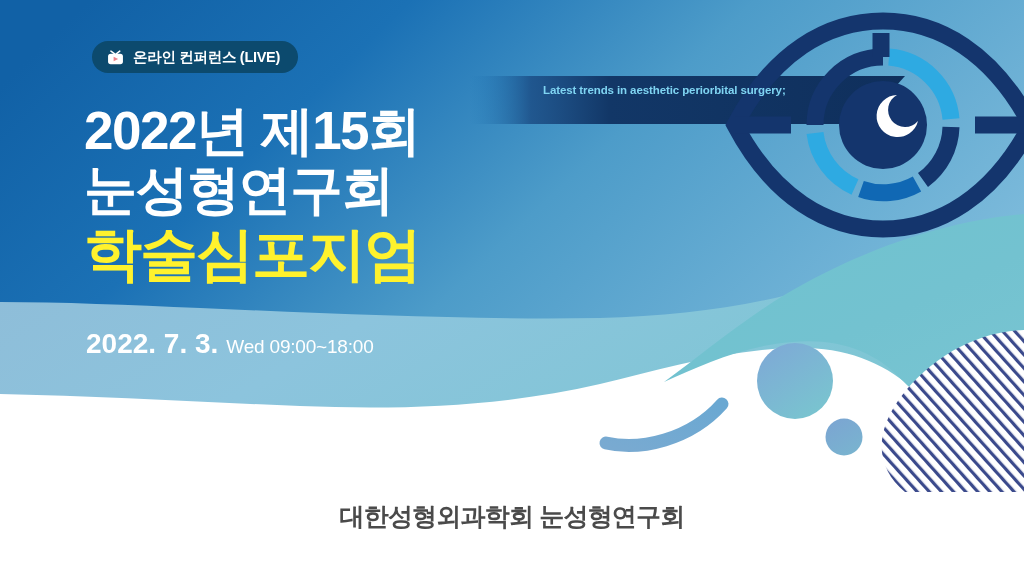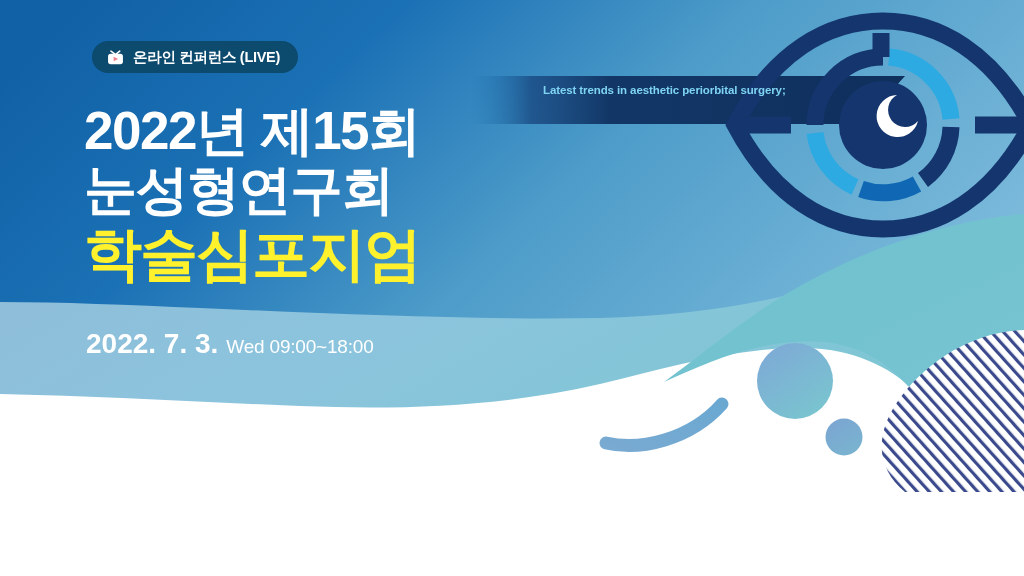--- a/index.html
+++ b/index.html
@@ -292,14 +292,15 @@
 
   <div class="eng-sub">
     <div>Latest trends in aesthetic periorbital surgery;</div>
   </div>
 
   <div class="date-line">
     <span class="date-main">2022. 7. 3.</span>
     <span class="date-sub">Wed 09:00~18:00</span>
   </div>
 
+  <div class="footer-org">대한성형외과학회 눈성형연구회</div>
 
 </div>
 
 </body></html>

